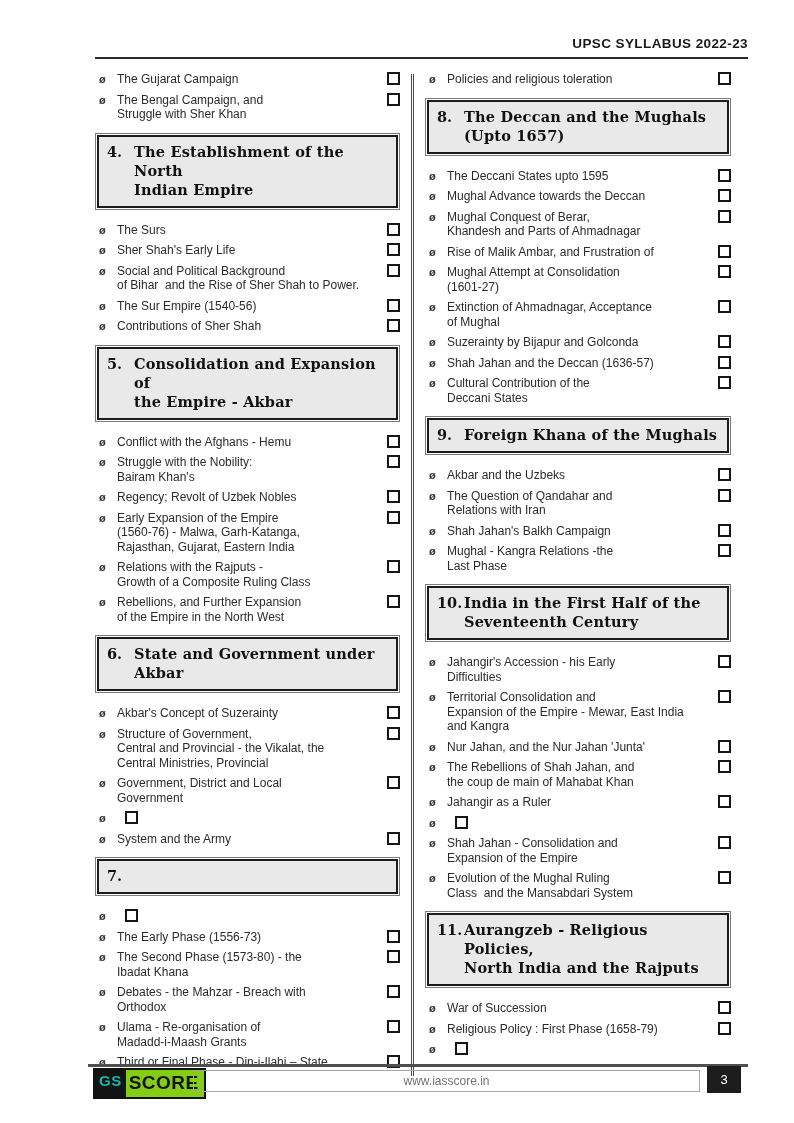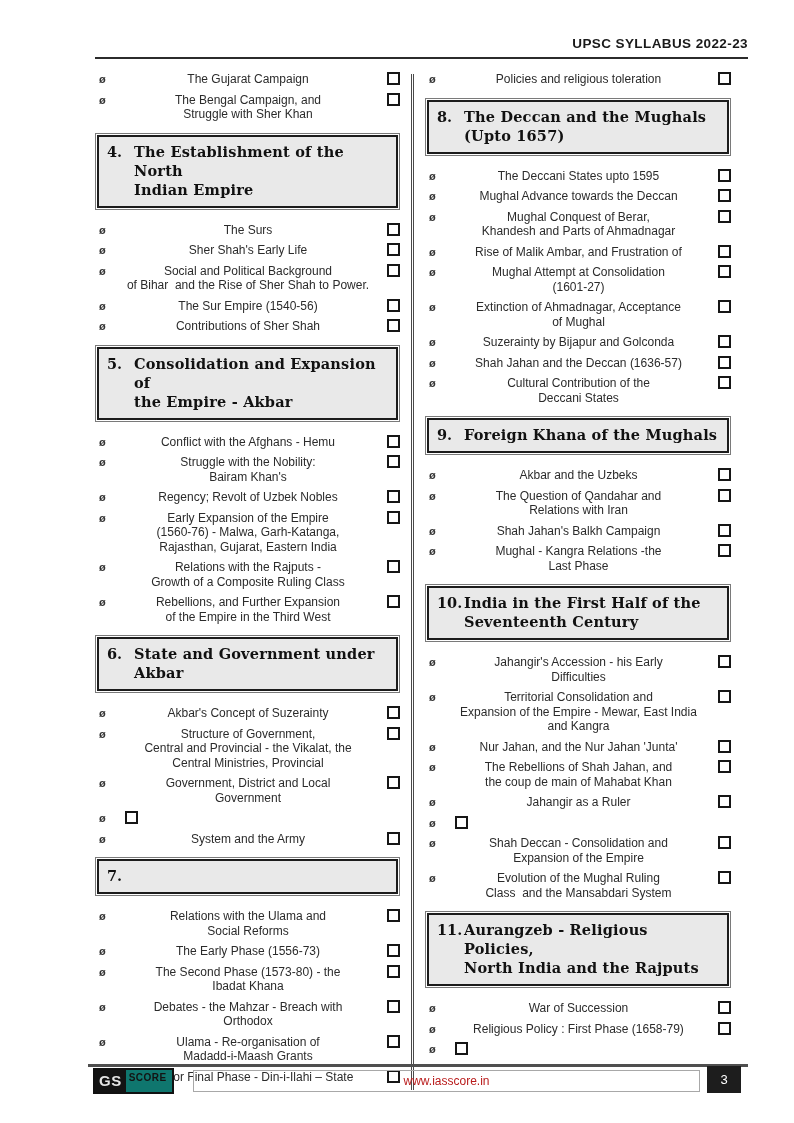--- a/index.html
+++ b/index.html
@@ -14,42 +14,42 @@
   }
   .header-rule { position:absolute; top:57px; left:95px; width:653px; height:2px; background:#2b2b2b; }
 
   .content { position:absolute; top:72px; left:95px; width:653px; display:flex; }
   .col { width:305px; }
   .col-right { width:306px; }
   .divider { width:5px; border-left:3px double #4a4a4a; margin:2px 9px 0 11px; min-height:975px; }
 
   .item { display:flex; align-items:flex-start; margin:0 0 6px; }
   .bullet { width:22px; flex-shrink:0; font-weight:bold; font-size:11px; line-height:14.5px; color:#333; padding-left:4px; }
-  .item-text { flex:1; min-width:0; font-size:12px; line-height:14.5px; color:#2b2b2b; white-space:pre; overflow:visible;text-align:center; }
+  .item-text { flex:1; min-width:0; font-size:12px; line-height:14.5px; color:#2b2b2b; white-space:pre; overflow:visible; }
   .checkbox {
     width:13px; height:13px; flex-shrink:0; margin-left:8px; margin-top:0;
     border:2px solid #161616; background:#fff;
   }
 
   .section-outer { border:1px solid #7a7a7a; padding:1px; margin:11px 0 13px; background:#fff; }
   .section-inner {
     border:2px solid #1c1c1c; background:#e9e9e9; padding:5px 8px 7px;
     display:flex; font-family:"DejaVu Serif", serif; font-weight:bold;
     font-size:14.5px; line-height:19px; color:#111;
   }
   .section-number { width:27px; flex-shrink:0; }
   .section-title { flex:1; white-space:pre-line; letter-spacing:.2px; }
 
   .footer-rule { position:absolute; top:1064px; left:88px; width:660px; height:3px; background:#4f4f4f; }
   .logo { position:absolute; top:1068px; left:93px; display:inline-flex; border:2px solid #111; background:#fff; }
-  .logo-gs { background:#131313; color:#e5e5e5; font-weight:bold; font-size:15px; padding:2px 4px 3px; letter-spacing:.5px; }
-  .logo-score { background:#0f766e; color:#131313; font-weight:bold; font-size:10px; padding:2px 5px 3px 3px; letter-spacing:.5px; }
+  .logo-gs { background:#131313; color:#14b8a6; font-weight:bold; font-size:15px; padding:2px 4px 3px; letter-spacing:.5px; }
+  .logo-score { background:#84cc16; color:#131313; font-weight:bold; font-size:19px; padding:2px 5px 3px 3px; letter-spacing:.5px; }
   .website-box {
     position:absolute; top:1070px; left:193px; width:507px; height:22px;
-    border:1px solid #a8a8a8; text-align:center; line-height:20px; font-size:12px; color:#b91c1c;
+    border:1px solid #a8a8a8; text-align:center; line-height:20px; font-size:12px; color:#737373;
   }
   .page-badge {
     position:absolute; top:1066px; left:707px; width:34px; height:27px;
     background:#1d1d1d; color:#fff; text-align:center; line-height:27px; font-size:13px;
   }
 </style>
 </head>
 <body>
 
 <div class="page">
@@ -134,21 +134,21 @@
         </div>
         <div class="item">
           <span class="bullet">ø</span>
           <span class="item-text">Relations with the Rajputs -
 Growth of a Composite Ruling Class</span>
           <span class="checkbox"></span>
         </div>
         <div class="item">
           <span class="bullet">ø</span>
           <span class="item-text">Rebellions, and Further Expansion
-of the Empire in the Third West</span>
+of the Empire in the North West</span>
           <span class="checkbox"></span>
         </div>
         <div class="section-outer">
           <div class="section-inner">
             <span class="section-number">6.</span>
             <span class="section-title">State and Government under
 Akbar</span>
           </div>
         </div>
         <div class="item">
@@ -178,22 +178,20 @@
           <span class="item-text">System and the Army</span>
           <span class="checkbox"></span>
         </div>
         <div class="section-outer">
           <div class="section-inner">
             <span class="section-number">7.</span>
           </div>
         </div>
         <div class="item">
           <span class="bullet">ø</span>
-          <span class="item-text">Relations with the Ulama and
-Social Reforms</span>
           <span class="checkbox"></span>
         </div>
         <div class="item">
           <span class="bullet">ø</span>
           <span class="item-text">The Early Phase (1556-73)</span>
           <span class="checkbox"></span>
         </div>
         <div class="item">
           <span class="bullet">ø</span>
           <span class="item-text">The Second Phase (1573-80) - the
@@ -344,21 +342,21 @@
           <span class="bullet">ø</span>
           <span class="item-text">Jahangir as a Ruler</span>
           <span class="checkbox"></span>
         </div>
         <div class="item">
           <span class="bullet">ø</span>
           <span class="checkbox"></span>
         </div>
         <div class="item">
           <span class="bullet">ø</span>
-          <span class="item-text">Shah Deccan - Consolidation and
+          <span class="item-text">Shah Jahan - Consolidation and
 Expansion of the Empire</span>
           <span class="checkbox"></span>
         </div>
         <div class="item">
           <span class="bullet">ø</span>
           <span class="item-text">Evolution of the Mughal Ruling
 Class  and the Mansabdari System</span>
           <span class="checkbox"></span>
         </div>
         <div class="section-outer">

